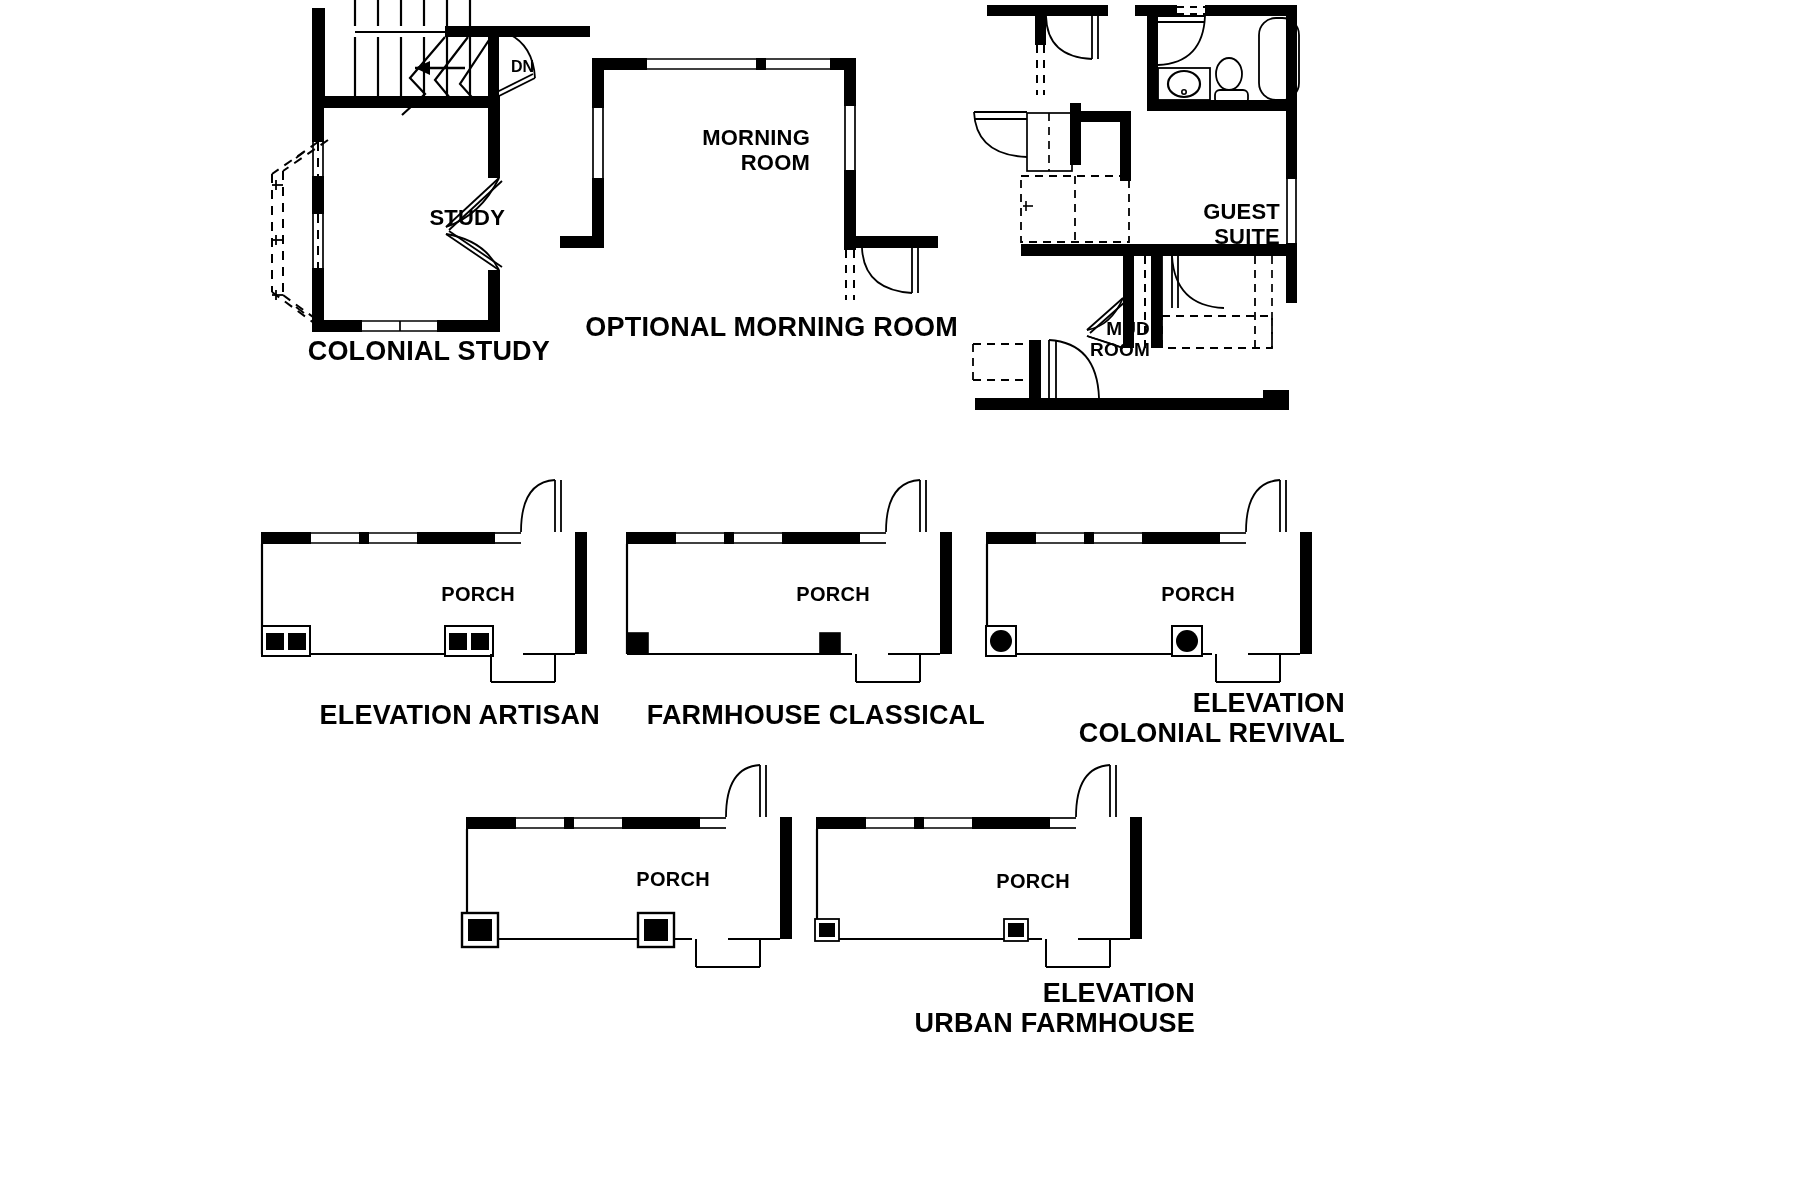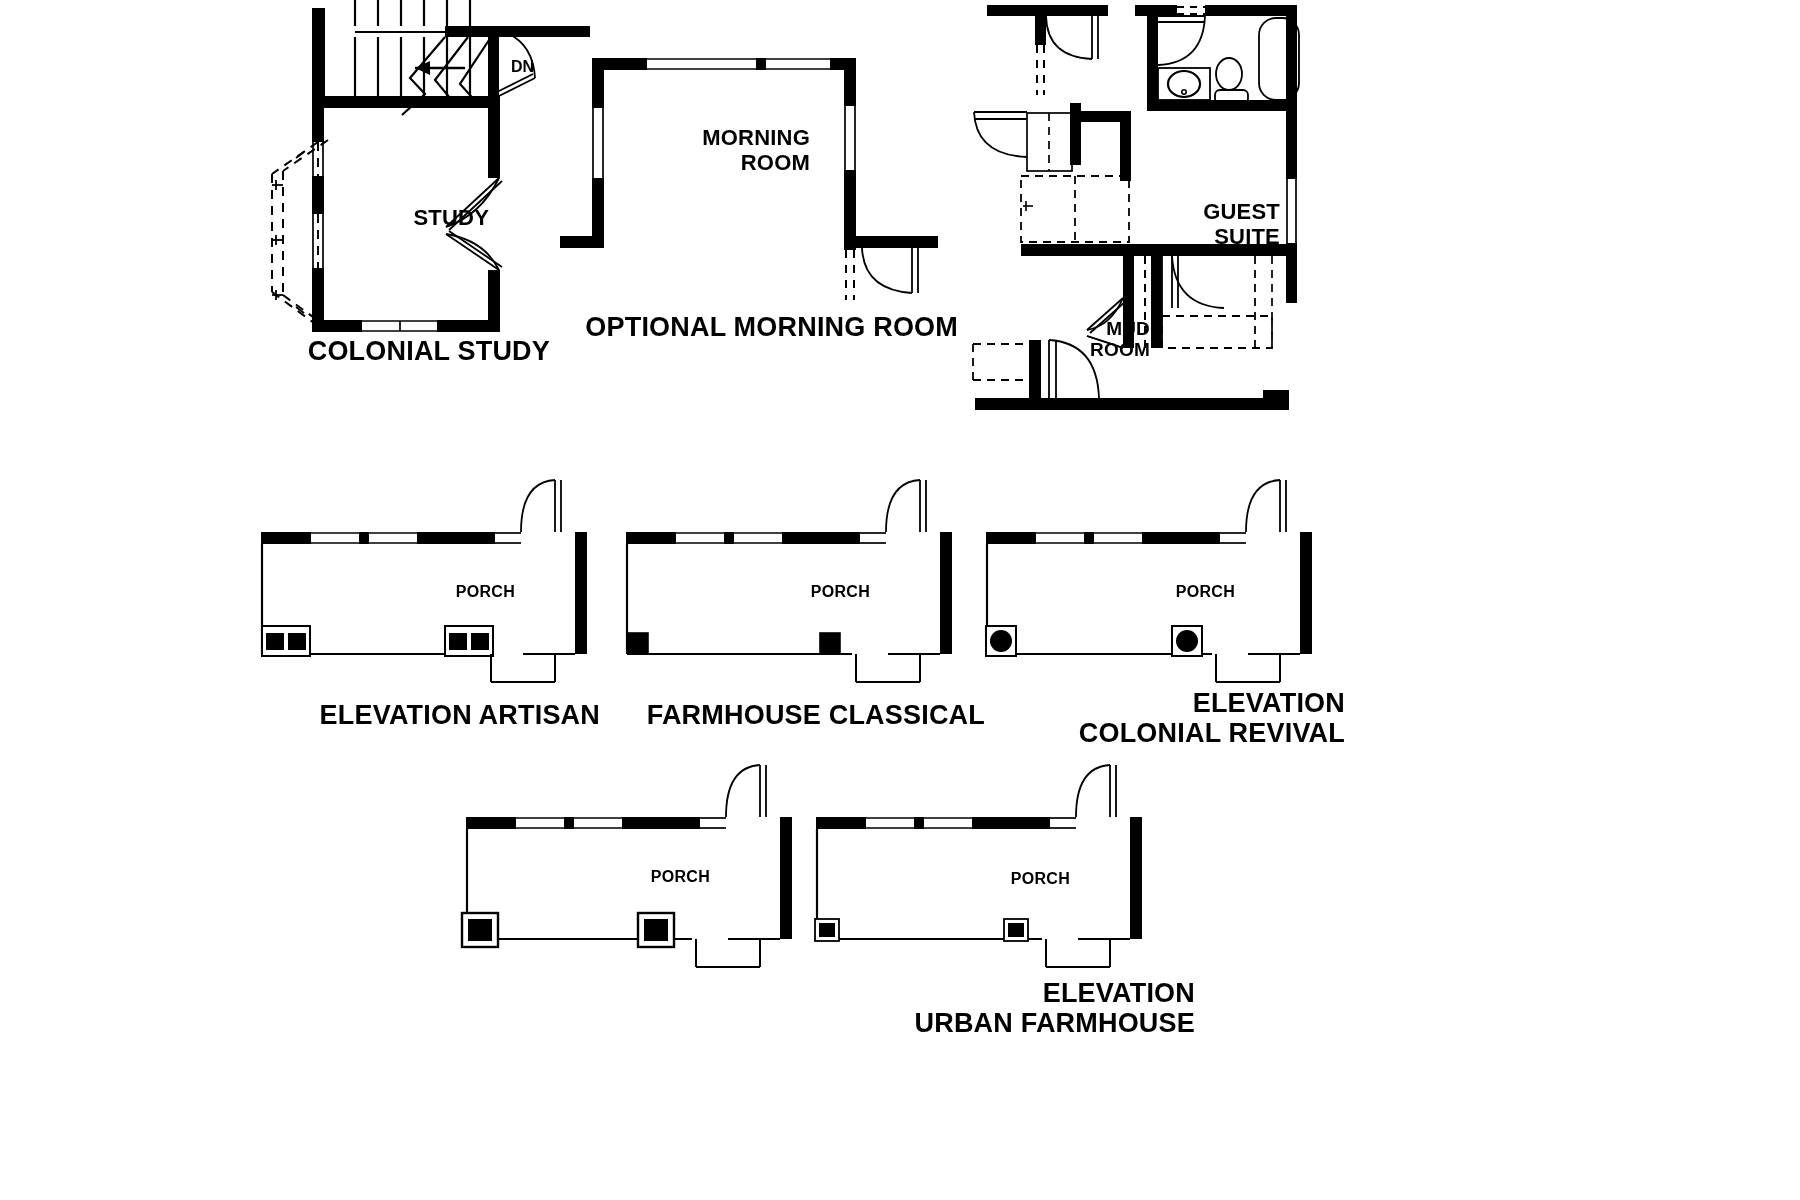--- a/index.html
+++ b/index.html
@@ -36,21 +36,21 @@
   }
   .room-name {
     font-size: 22px;
     letter-spacing: 0.2px;
   }
   .room-name-sm {
     font-size: 19px;
     letter-spacing: 0.2px;
   }
   .porch-name {
-    font-size: 16px;
+    font-size: 20px;
     letter-spacing: 0.3px;
   }
   .dn-label {
     font-size: 16px;
     font-weight: bold;
   }
   svg { display: block; }
 </style>
 </head>
 <body>
@@ -151,21 +151,21 @@
       <line x1="68" y1="214" x2="68" y2="268"></line>
     </g>
 
     <g stroke="#000" stroke-width="1.8" fill="none">
       <path d="M249 30 Q283 40 285 78"></path>
       <line x1="249" y1="96" x2="285" y2="78"></line>
       <line x1="247" y1="92" x2="283" y2="74"></line>
     </g>
   </svg>
   <div class="plan-label dn-label" style="left:494px;top:58px;width:40px;">DN</div>
-  <div class="plan-label room-name" style="left:314px;top:206px;width:175px;">STUDY</div>
+  <div class="plan-label room-name" style="left:330px;top:206px;width:175px;">STUDY</div>
   <div class="plan-label caption" style="left:285px;top:336px;width:265px;">COLONIAL STUDY</div>
 
   <svg style="position:absolute;left:560px;top:40px;" width="400" height="270" viewBox="0 0 400 270">
 
     <rect x="32" y="18" width="55" height="12" fill="#000"></rect>
     <rect x="196" y="18" width="10" height="12" fill="#000"></rect>
     <rect x="270" y="18" width="26" height="12" fill="#000"></rect>
     <g stroke="#000" stroke-width="1.7" fill="none">
       <line x1="87" y1="19" x2="196" y2="19"></line>
         <line x1="87" y1="29" x2="196" y2="29"></line>

